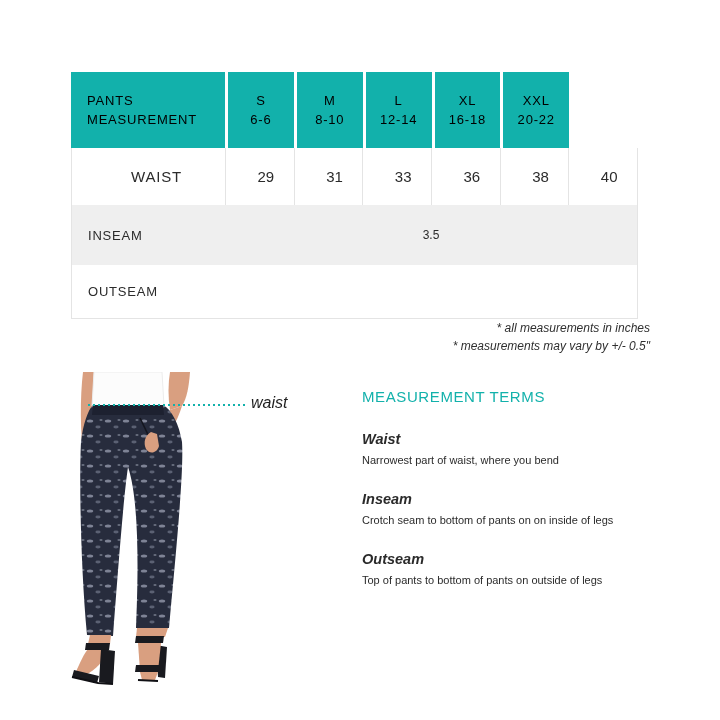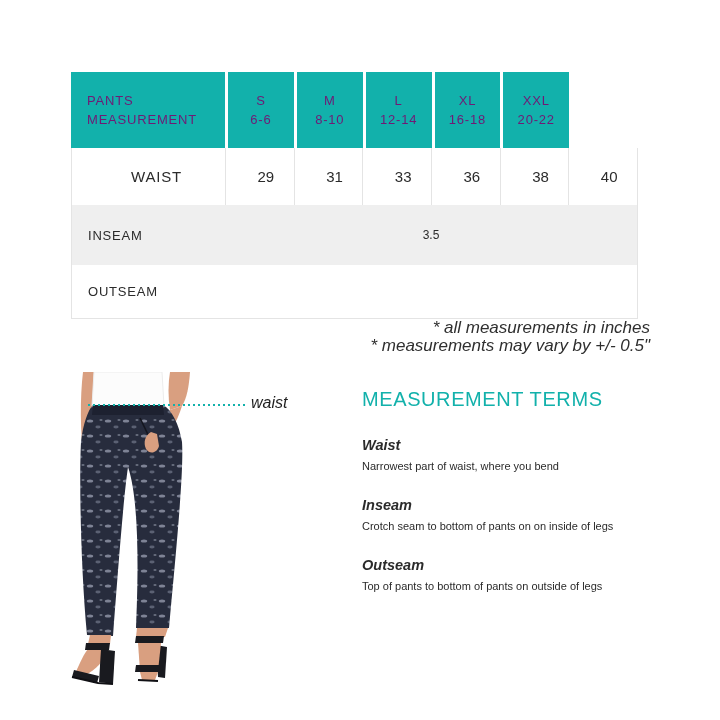--- a/index.html
+++ b/index.html
@@ -9,47 +9,47 @@
     --line:#e4e4e4;
   }
   *{margin:0;padding:0;box-sizing:border-box;}
   html,body{background:#fff;}
   body{font-family:"Liberation Sans", sans-serif;color:var(--ink);}
   .canvas{position:relative;width:720px;height:720px;background:#ffffff;overflow:hidden;}
 
   
   .size-table{position:absolute;left:71px;top:72px;width:567px;}
   .hdr{display:grid;grid-template-columns:154px repeat(6,1fr);height:76px;}
-  .hdr .cell{background:var(--teal);color:#701a75;display:flex;flex-direction:column;justify-content:center;align-items:center;font-size:13px;letter-spacing:.8px;line-height:19px;}
+  .hdr .cell{background:var(--teal);color:#000000;display:flex;flex-direction:column;justify-content:center;align-items:center;font-size:13px;letter-spacing:.8px;line-height:19px;}
   .hdr .cell + .cell{border-left:3px solid #fff;}
   .hdr .cell.lab{align-items:flex-start;padding-left:16px;}
 
   .t-body{border:1px solid var(--line);border-top:none;}
   .row{display:grid;align-items:stretch;}
   .row-waist{grid-template-columns:153px repeat(6,1fr);height:57px;background:#fff;}
   .row-waist .cell{display:flex;align-items:center;justify-content:center;font-size:15px;}
   .row-waist .cell + .cell{border-left:1px solid var(--line);padding-left:12px;}
   .row-inseam{grid-template-columns:153px 1fr;height:60px;background:var(--shade);}
   .row-outseam{grid-template-columns:153px 1fr;height:53px;background:#fff;}
   .rlabel{display:flex;align-items:center;padding-left:16px;font-size:13px;letter-spacing:.8px;}
   .span-cell{display:flex;align-items:center;justify-content:center;font-size:12px;}
   .row-outseam .span-cell{border-left:1px solid var(--line);}
 
   
-  .notes{position:absolute;right:70px;top:319px;width:320px;text-align:right;font-style:italic;font-size:17px;line-height:18px;color:#2f2f2f;}
+  .notes{position:absolute;right:70px;top:319px;width:320px;text-align:right;font-style:italic;font-size:12px;line-height:18px;color:#2f2f2f;}
 
   
   .figure{position:absolute;left:68px;top:372px;width:135px;height:315px;}
   .waist-line{position:absolute;left:88px;top:404px;width:159px;height:2px;
     background:repeating-linear-gradient(90deg,var(--teal) 0 2px,transparent 2px 5px);}
   .waist-tag{position:absolute;left:251px;top:394px;font-style:italic;font-size:16px;color:#1e1e1e;}
 
   
   .terms{position:absolute;left:362px;top:388px;width:296px;}
-  .terms h2{font-size:20px;font-weight:normal;letter-spacing:.6px;color:var(--teal);margin-bottom:26px;}
+  .terms h2{font-size:15px;font-weight:normal;letter-spacing:.6px;color:var(--teal);margin-bottom:26px;}
   .term{margin-bottom:21px;}
   .term-name{font-weight:bold;font-style:italic;font-size:14.5px;margin-bottom:3px;}
   .term-def{font-size:11px;line-height:20px;}
 </style>
 </head>
 <body>
 
 <div class="canvas">
 
   <div class="size-table">

